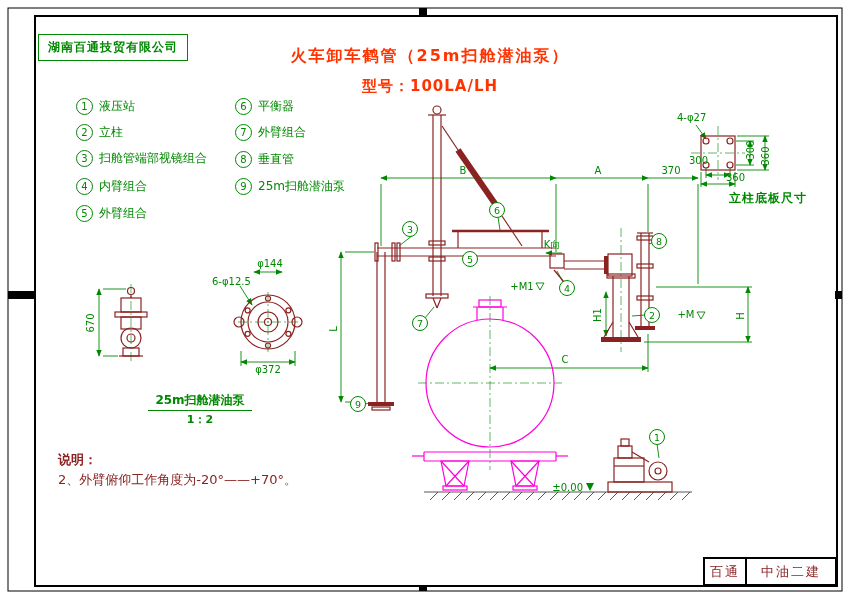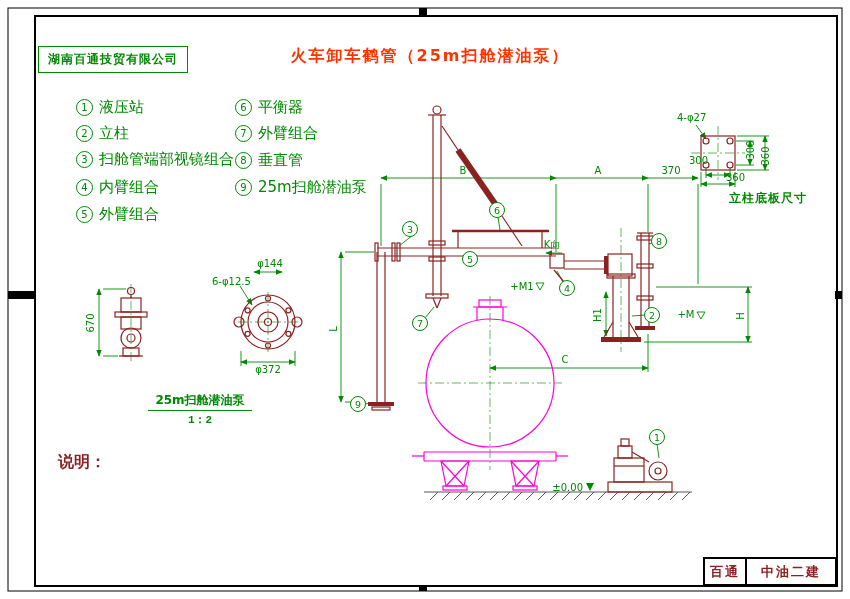--- a/index.html
+++ b/index.html
@@ -2,40 +2,40 @@
 <html style="--c-draw: #8b2222; --c-tank: #ff00dd; --c-dim: #008800; --c-title: #ff3300;"><head>
 <meta charset="utf-8">
 <style>
   :root{
     --c-draw:#8b2222; --c-tank:#ff00dd; --c-dim:#008800; --c-title:#ff3300;
   }
   html,body{margin:0;padding:0;background:#e9e9e9;}
   .sheet{position:relative;width:850px;height:599px;background:#fff;overflow:hidden;
          font-family:"DejaVu Sans","Liberation Sans",sans-serif;}
   .abs{position:absolute;}
-  .company{left:38px;top:46px;width:148px;height:25px;border:1px solid var(--c-dim);
+  .company{left:38px;top:34px;width:148px;height:25px;border:1px solid var(--c-dim);
            color:var(--c-dim);font-size:12px;font-weight:bold;text-align:center;line-height:25px;letter-spacing:1px;}
   .title{left:205px;top:46px;width:450px;text-align:center;color:var(--c-title);
          font-size:16px;font-weight:bold;letter-spacing:2px;}
   .subtitle{left:330px;top:77px;width:200px;text-align:center;color:var(--c-title);
             font-size:15px;font-weight:bold;letter-spacing:1px;}
   .legend-item{display:flex;align-items:center;gap:6px;}
   .lnum{width:15px;height:15px;border:1px solid var(--c-dim);border-radius:50%;color:var(--c-dim);
         font-size:10px;line-height:15px;text-align:center;flex:0 0 15px;}
-  .ltext{color:var(--c-dim);font-size:15px;white-space:nowrap;}
+  .ltext{color:var(--c-dim);font-size:12px;white-space:nowrap;}
   .pumpcap{left:148px;top:392px;width:104px;text-align:center;color:var(--c-dim);font-size:12px;font-weight:bold;}
   .pumpcap .pc1{border-bottom:1px solid var(--c-dim);padding-bottom:1px;}
-  .pumpcap .pc2{font-size:11px;padding-top:1px;font-family:Liberation Mono, monospace;}
+  .pumpcap .pc2{font-size:11px;padding-top:1px;}
   .basecap{left:712px;top:190px;width:112px;text-align:center;color:var(--c-dim);
            font-size:12px;font-weight:bold;letter-spacing:1px;}
-  .notes{left:58px;top:450px;width:352px;color:var(--c-draw);font-size:16px;line-height:1.5;}
+  .notes{left:58px;top:450px;width:352px;color:var(--c-draw);font-size:13px;line-height:1.5;}
   .notes .nh{font-weight:bold;}
   .tb{left:703px;top:557px;width:134px;height:29px;display:flex;border:2px solid #000;box-sizing:border-box;}
   .tb-cell{display:flex;align-items:center;justify-content:center;color:var(--c-draw);
-           font-weight:bold;font-size:13px;letter-spacing:2px;}
+           font-weight:normal;font-size:13px;letter-spacing:2px;}
   .tb-left{width:42px;border-right:2px solid #000;box-sizing:border-box;}
   .tb-right{flex:1;}
   
   .fr{stroke:#000;fill:none}
   .tick{fill:#000;stroke:none}
   .dr{stroke:var(--c-draw);fill:none;stroke-width:1.2}
   .drf{fill:var(--c-draw);stroke:none}
   .mg{stroke:var(--c-tank);fill:none;stroke-width:1.2}
   .gn{stroke:var(--c-dim);fill:none;stroke-width:0.9}
   .gnf{fill:var(--c-dim);stroke:none}
@@ -325,20 +325,21 @@
       <text class="gt" x="270" y="267" text-anchor="middle">φ144</text>
       <text class="gt" x="212" y="285">6-φ12.5</text>
       <text class="gt" x="268" y="373" text-anchor="middle">φ372</text>
       <text class="gt" x="94" y="323" text-anchor="middle" transform="rotate(-90 94 323)">670</text>
     </g>
   </svg>
 
   <div class="abs company">湖南百通技贸有限公司</div>
 
   <div class="abs title">火车卸车鹤管（25m扫舱潜油泵）</div>
+  <div class="abs subtitle">型号：100LA/LH</div>
 
   <div class="abs legend-item" style="left:76px;top:98px">
       <span class="lnum">1</span>
       <span class="ltext">液压站</span>
     </div>
   <div class="abs legend-item" style="left:76px;top:124px">
       <span class="lnum">2</span>
       <span class="ltext">立柱</span>
     </div>
   <div class="abs legend-item" style="left:76px;top:150px">
@@ -372,20 +373,21 @@
 
   <div class="abs pumpcap">
     <div class="pc1">25m扫舱潜油泵</div>
     <div class="pc2">1：2</div>
   </div>
 
   <div class="abs basecap">立柱底板尺寸</div>
 
   <div class="abs notes">
     <div class="nh">说明：</div>
+    <div class="nl">2、外臂俯仰工作角度为-20°——+70°。</div>
   </div>
 
   <div class="abs tb">
     <div class="tb-cell tb-left">百通</div>
     <div class="tb-cell tb-right">中油二建</div>
   </div>
 
 </div>
 
 </body></html>

